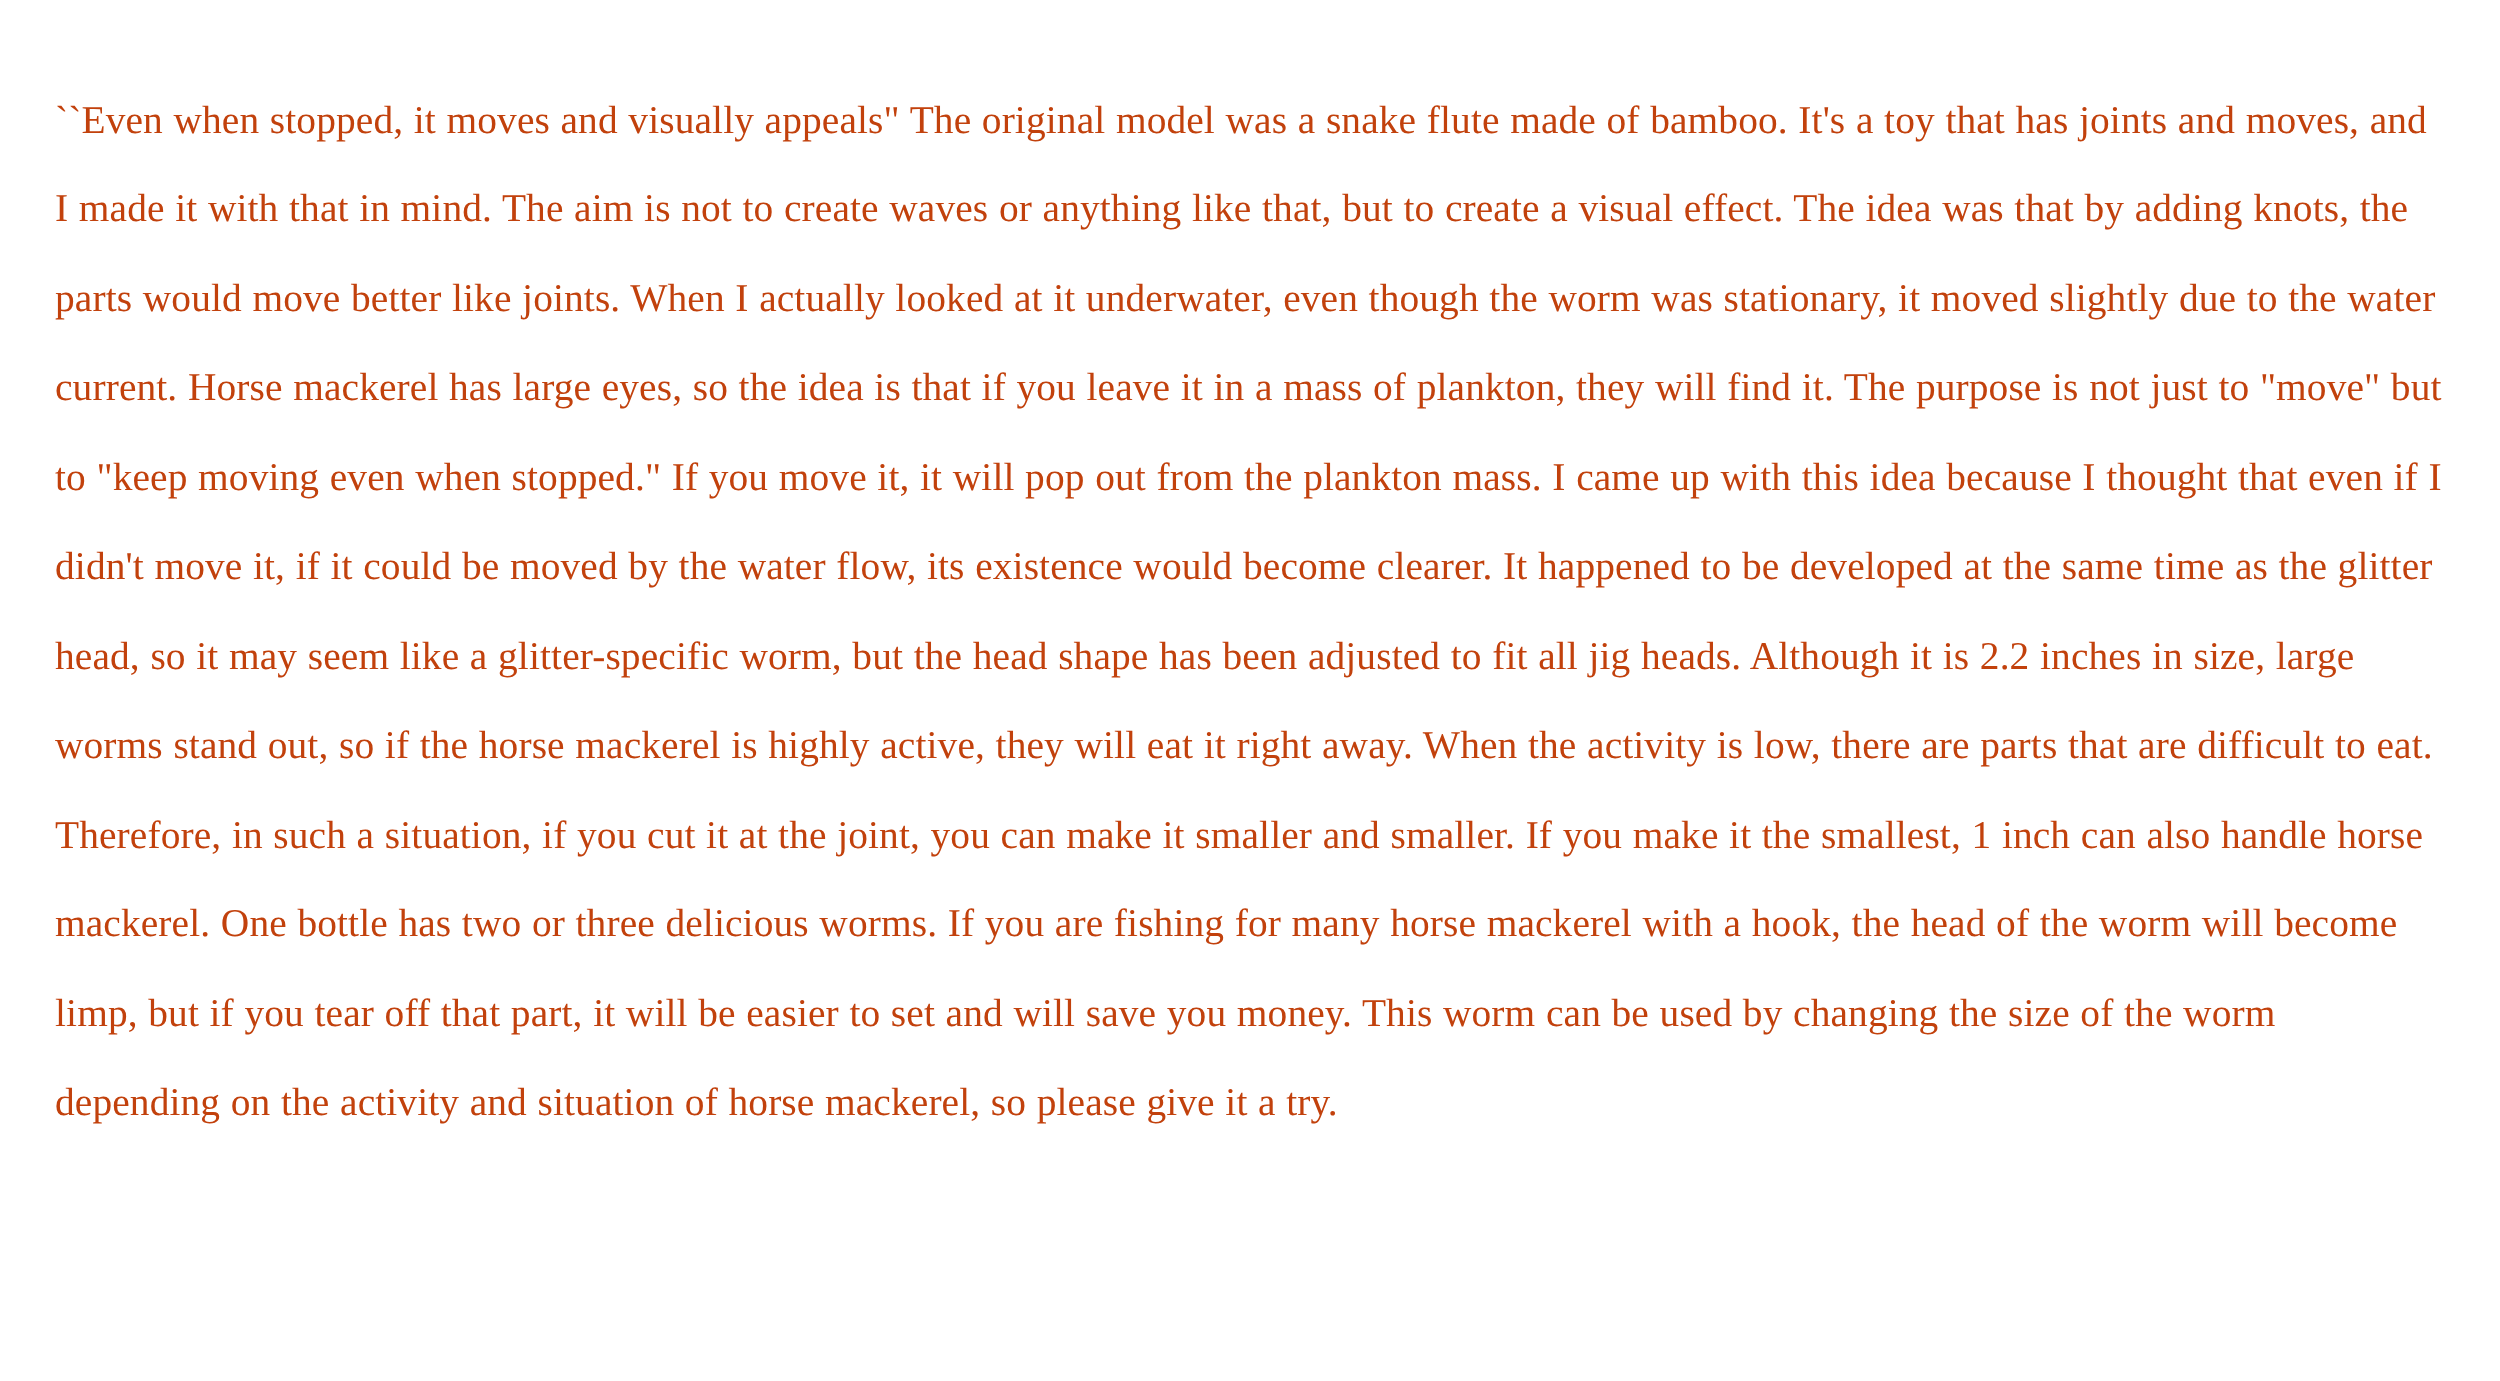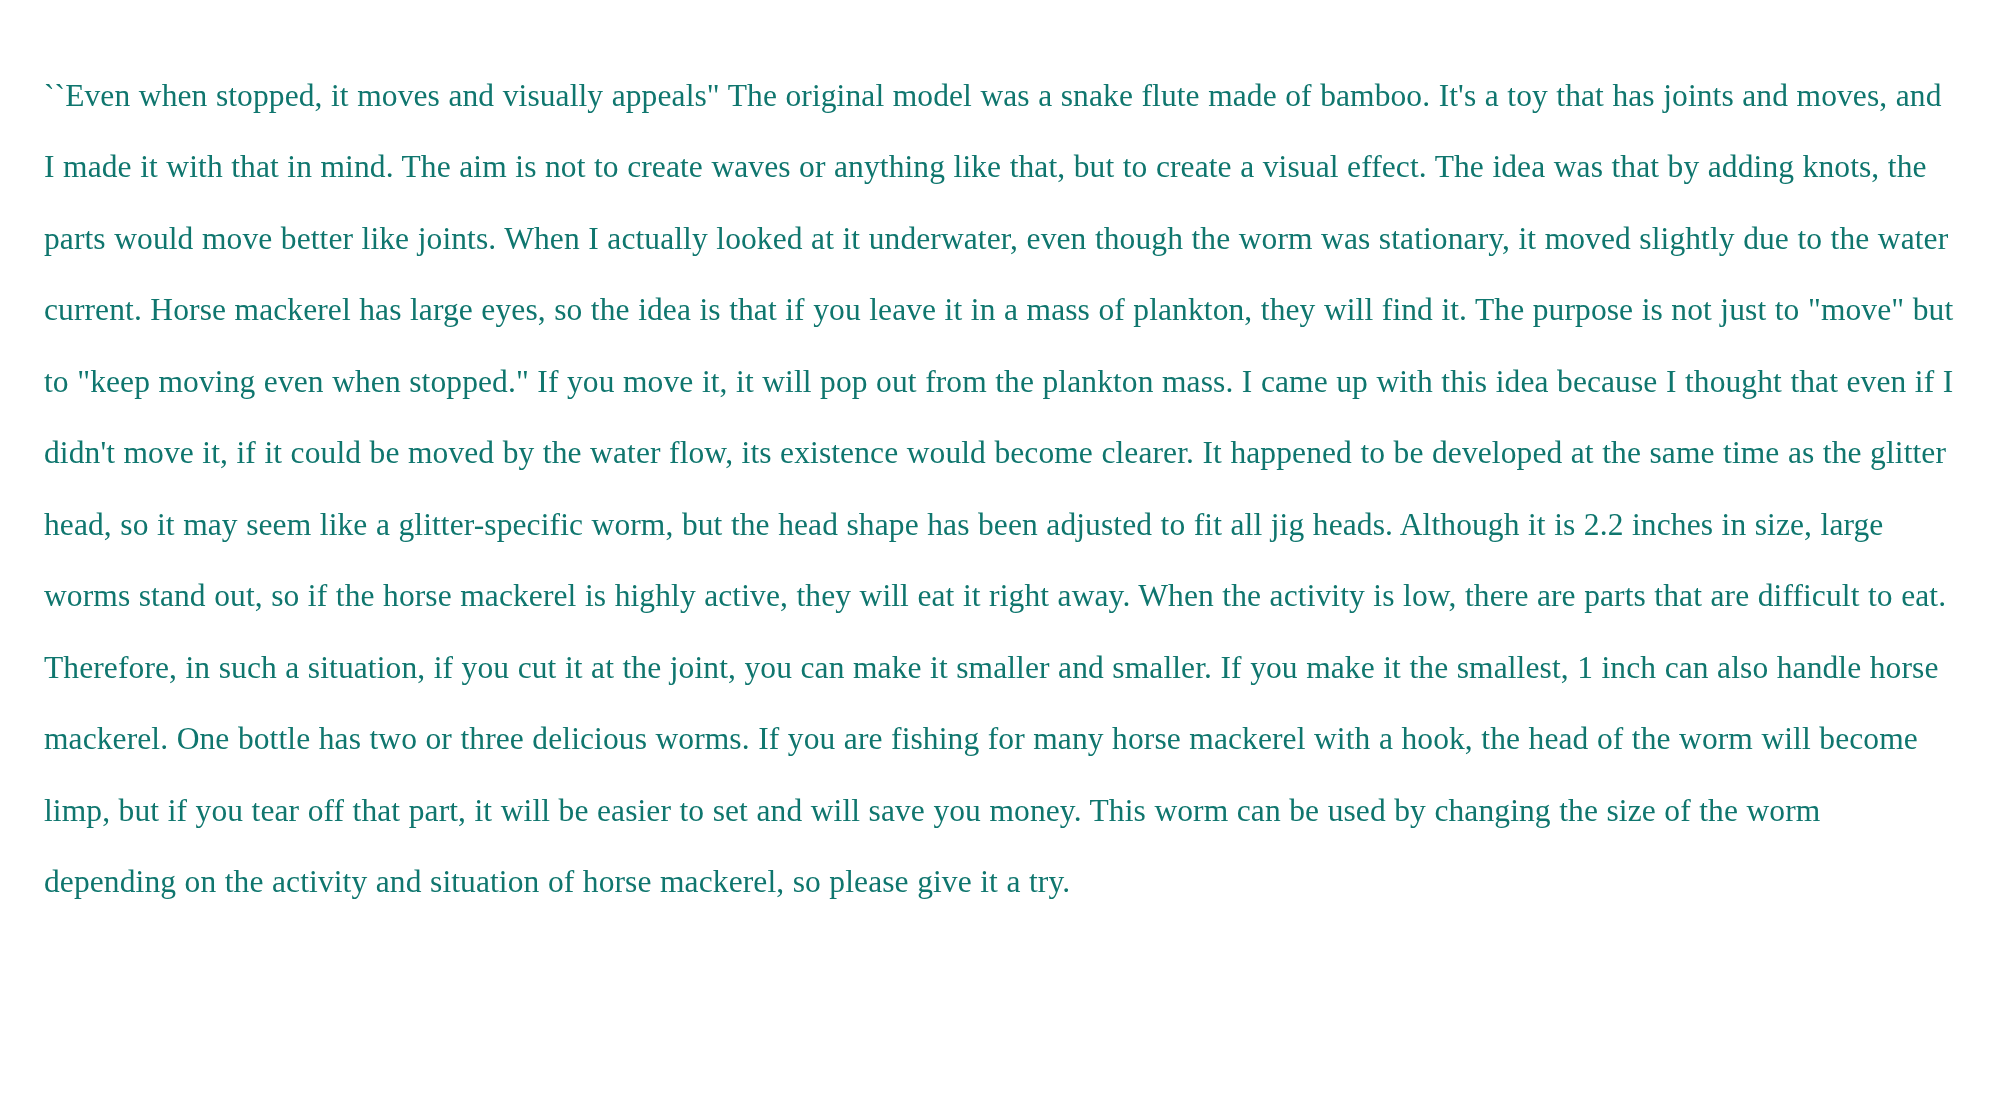--- a/index.html
+++ b/index.html
@@ -19,21 +19,21 @@
     width: 2000px;
     height: 1105px;
     padding: 28px 40px 0 44px;
     background: #ffffff;
   }
   .body-text {
     font-family: "Liberation Serif", serif;
     font-size: 31.5px;
     line-height: 71.5px;
     text-align: left;
-    color: #0f766e;
+    color: #c2410c;
     letter-spacing: 0.1px;
     white-space: pre-wrap;
     word-spacing: 0.5px;
   }
 </style>
 </head>
 <body>
 
 <div class="page">
   <p class="body-text">``Even when stopped, it moves and visually appeals" The original model was a snake flute made of bamboo. It's a toy that has joints and moves, and I made it with that in mind. The aim is not to create waves or anything like that, but to create a visual effect. The idea was that by adding knots, the parts would move better like joints. When I actually looked at it underwater, even though the worm was stationary, it moved slightly due to the water current. Horse mackerel has large eyes, so the idea is that if you leave it in a mass of plankton, they will find it. The purpose is not just to "move" but to "keep moving even when stopped." If you move it, it will pop out from the plankton mass. I came up with this idea because I thought that even if I didn't move it, if it could be moved by the water flow, its existence would become clearer. It happened to be developed at the same time as the glitter head, so it may seem like a glitter-specific worm, but the head shape has been adjusted to fit all jig heads. Although it is 2.2 inches in size, large worms stand out, so if the horse mackerel is highly active, they will eat it right away. When the activity is low, there are parts that are difficult to eat. Therefore, in such a situation, if you cut it at the joint, you can make it smaller and smaller. If you make it the smallest, 1 inch can also handle horse mackerel. One bottle has two or three delicious worms. If you are fishing for many horse mackerel with a hook, the head of the worm will become limp, but if you tear off that part, it will be easier to set and will save you money. This worm can be used by changing the size of the worm depending on the activity and situation of horse mackerel, so please give it a try.</p>

